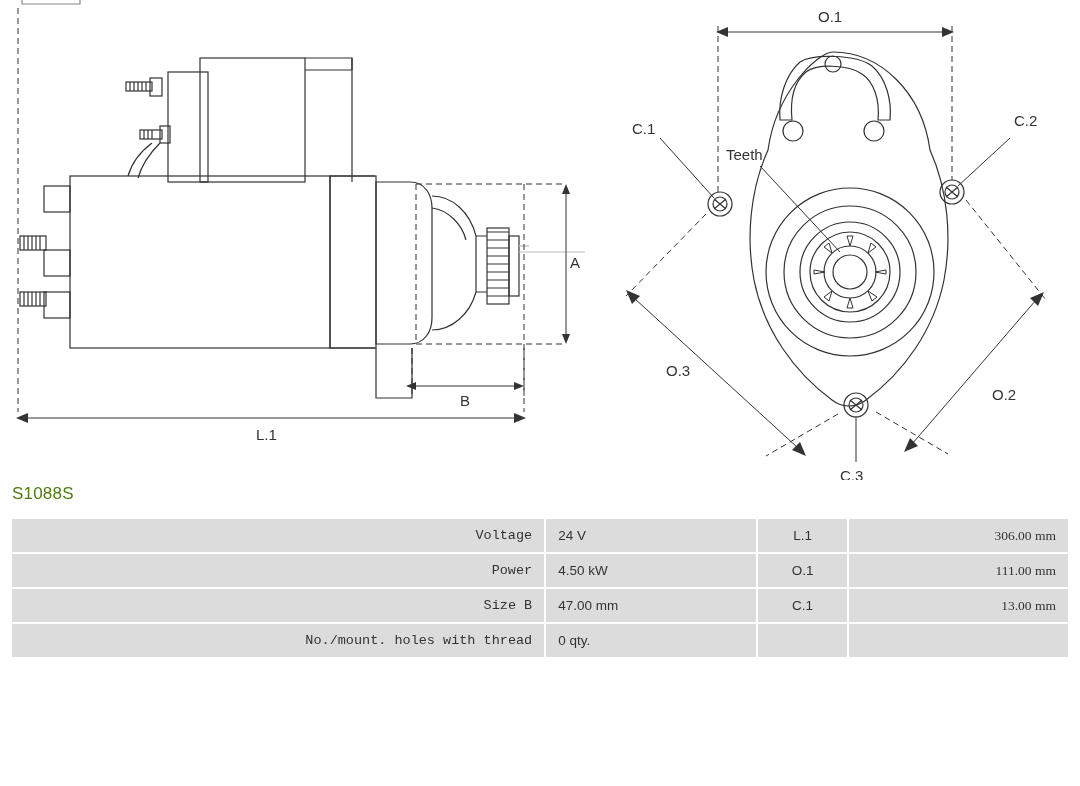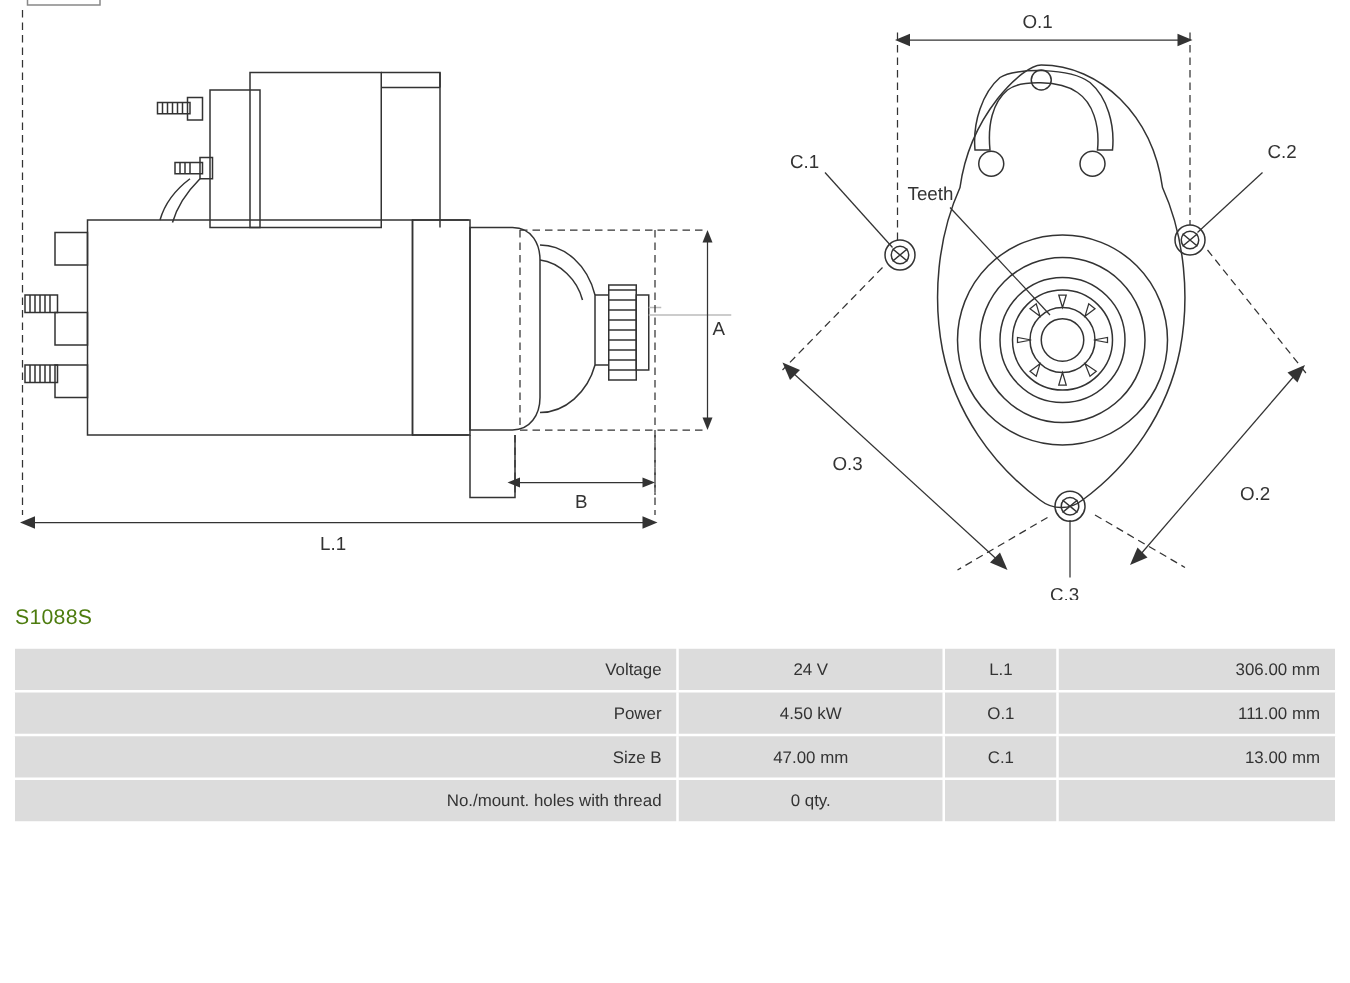--- a/index.html
+++ b/index.html
@@ -51,32 +51,34 @@
     height: 33px;
     padding: 0 12px;
     border: 2px solid #ffffff;
     background: #dcdcdc;
     color: #333333;
     white-space: nowrap;
   }
   .spec-table td.label {
     text-align: right;
     width: 540px;
+    font-family: Liberation Mono, monospace;
   }
   .spec-table td.value {
-    text-align: center;
+    text-align: left;
     width: 200px;
   }
   .spec-table td.label2 {
     text-align: center;
     width: 70px;
   }
   .spec-table td.value2 {
     text-align: right;
     width: 210px;
+    font-family: Liberation Serif, serif;
   }
   .spec-table td.empty {
     background: #dcdcdc;
   }
   text {
     font-family: "Liberation Sans", sans-serif;
     fill: #333333;
   }
 </style>
 </head>

